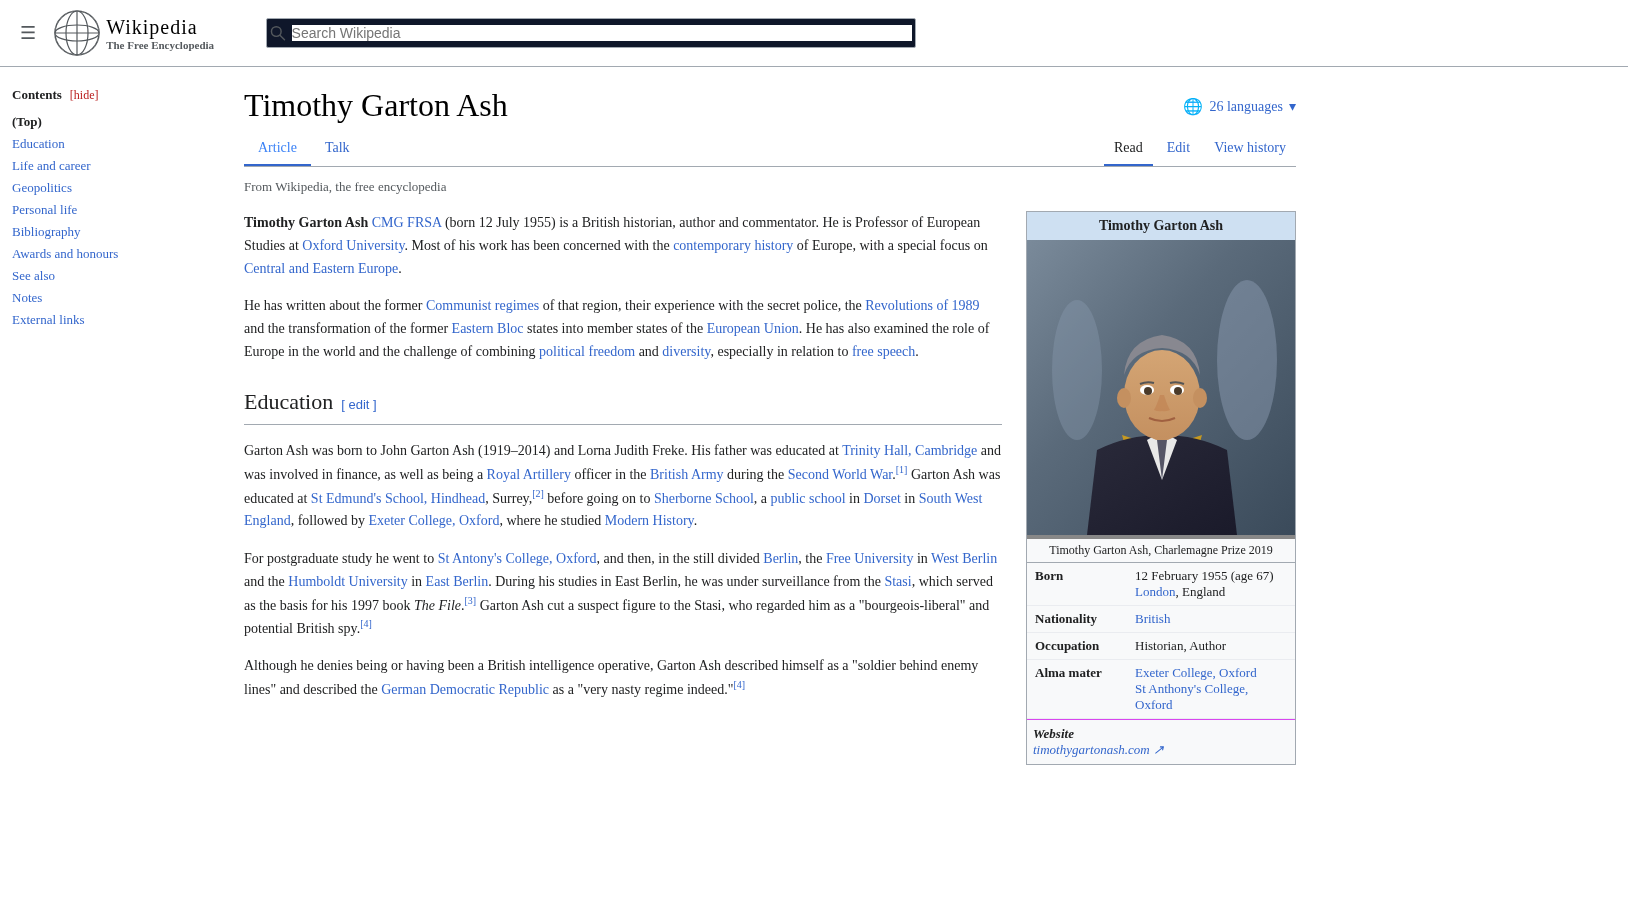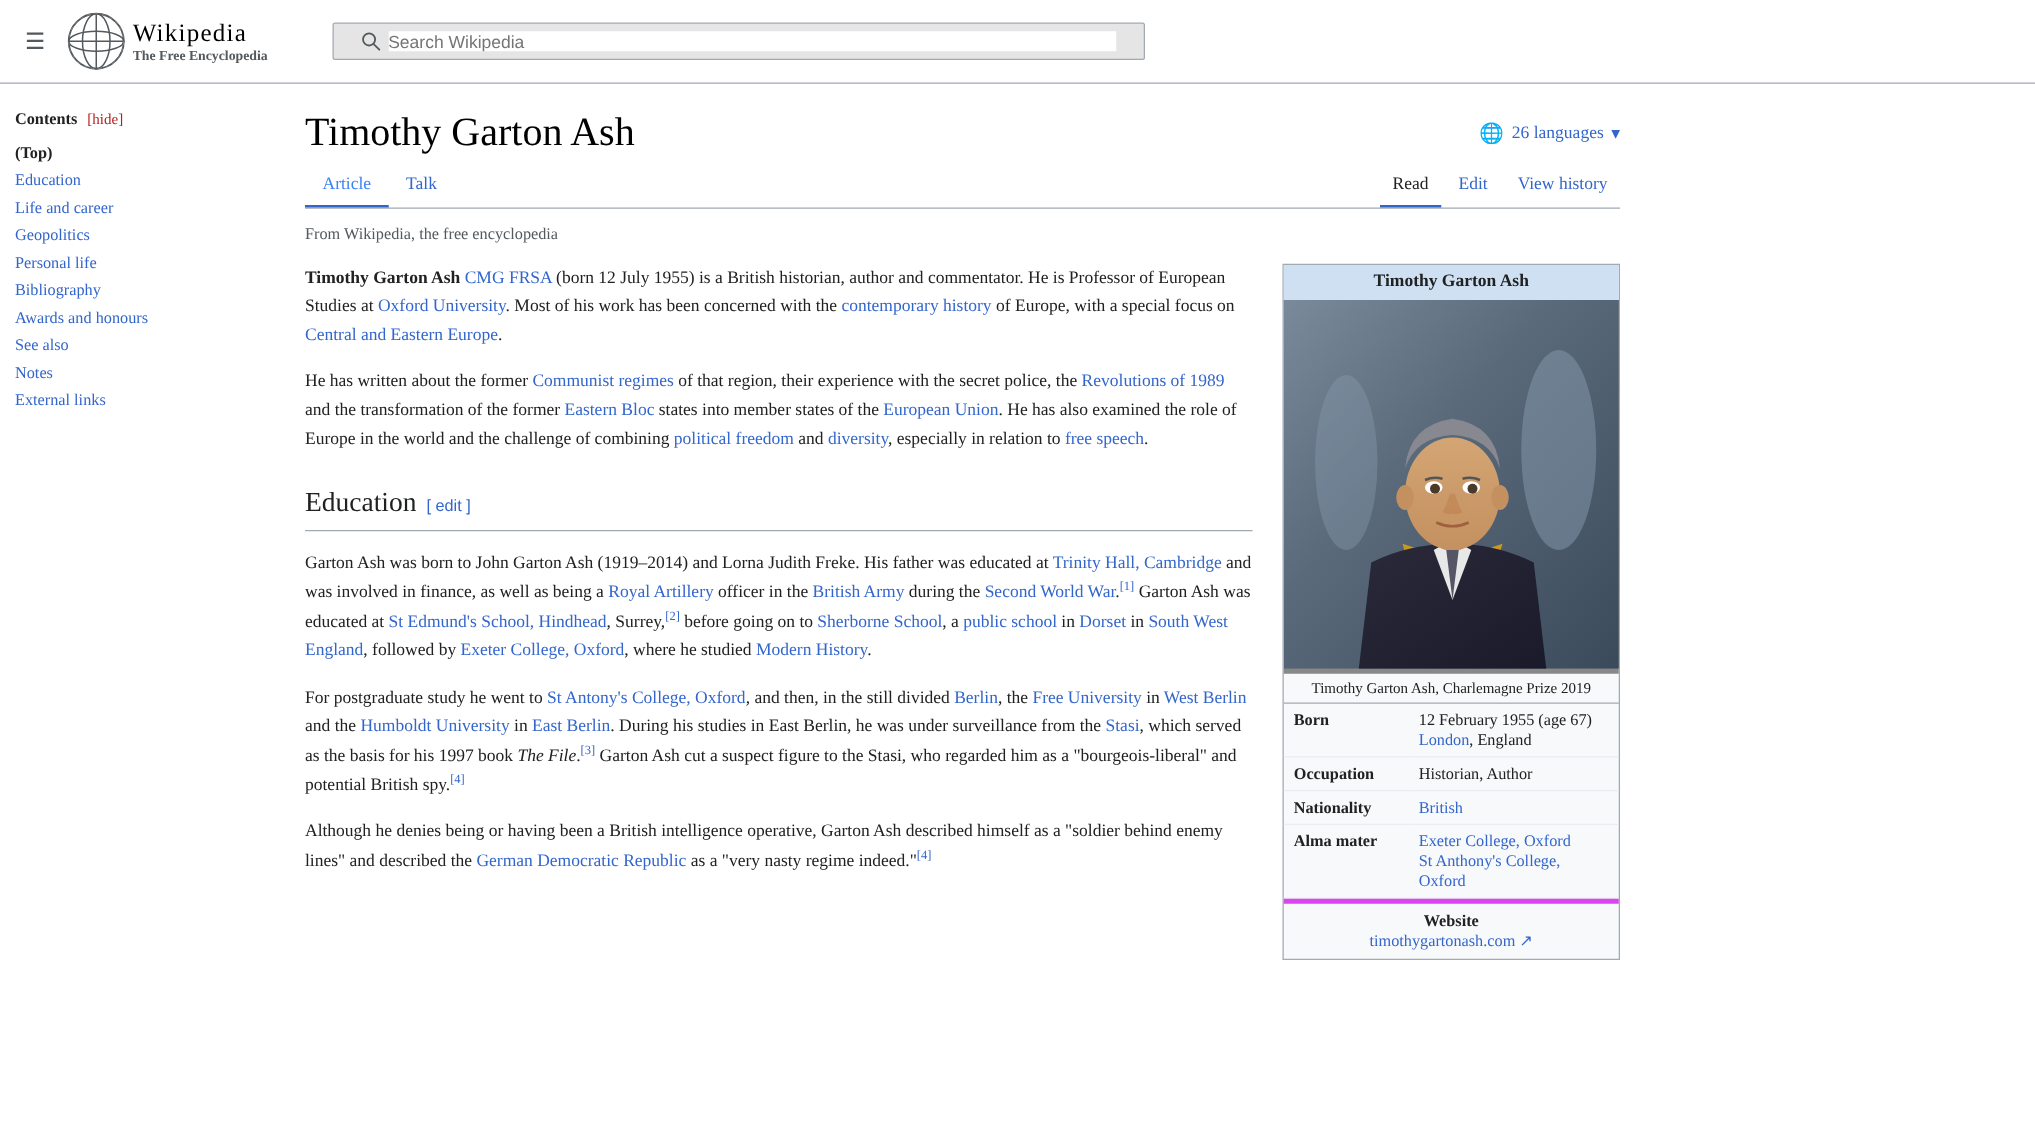--- a/index.html
+++ b/index.html
@@ -53,22 +53,22 @@
     .search-bar {
       flex: 1;
       max-width: 650px;
       margin-left: 40px;
     }
     .search-input-wrap {
       display: flex;
       align-items: center;
       border: 1px solid #a2a9b1;
       border-radius: 2px;
-      padding: 6px 22px;
-      background: #e5e5e5;
+      padding: 6px 3px;
+      background: #0f172a;
     }
     .search-input-wrap input {
       border: none;
       outline: none;
       width: 100%;
       font-size: 14px;
       color: #202122;
     }
     .search-icon-svg {
       color: #54595d;
@@ -275,23 +275,23 @@
     }
     .infobox-table tr td:first-child {
       font-weight: bold;
       width: 100px;
       color: #202122;
     }
     .infobox-table tr td:last-child {
       color: #202122;
     }
     .infobox-website {
-      text-align: center;
       padding: 6px;
-      border-top: 4px solid #d946ef;
+      border-top: 1px solid #d946ef;
+      font-style: italic;
     }
   </style>
 </head>
 <body>
 
 <header class="header">
   <span class="menu-icon">☰</span>
   <a class="header-logo" href="#">
     <svg class="wiki-globe" viewBox="0 0 50 50" xmlns="http://www.w3.org/2000/svg">
       <circle cx="25" cy="25" r="22" fill="none" stroke="#54595d" stroke-width="1.5"></circle>
@@ -475,28 +475,28 @@
         <table class="infobox-table">
           <tbody>
               <tr>
             <td>Born</td>
             <td>
               <span>12 February 1955 (age 67)</span><br>
               <a href="#">London</a>, England
             </td>
           </tr>
           <tr>
-            <td>Occupation</td>
-            <td>Historian, Author</td>
-          </tr>
-          <tr>
             <td>Nationality</td>
             <td>
               <a href="#">British</a>
             </td>
+          </tr>
+          <tr>
+            <td>Occupation</td>
+            <td>Historian, Author</td>
           </tr>
           <tr>
             <td>Alma mater</td>
             <td>
               <a href="#">Exeter College, Oxford</a><br>
               <a href="#">St Anthony's College, Oxford</a>
             </td>
           </tr>
         </tbody>
           </table>

